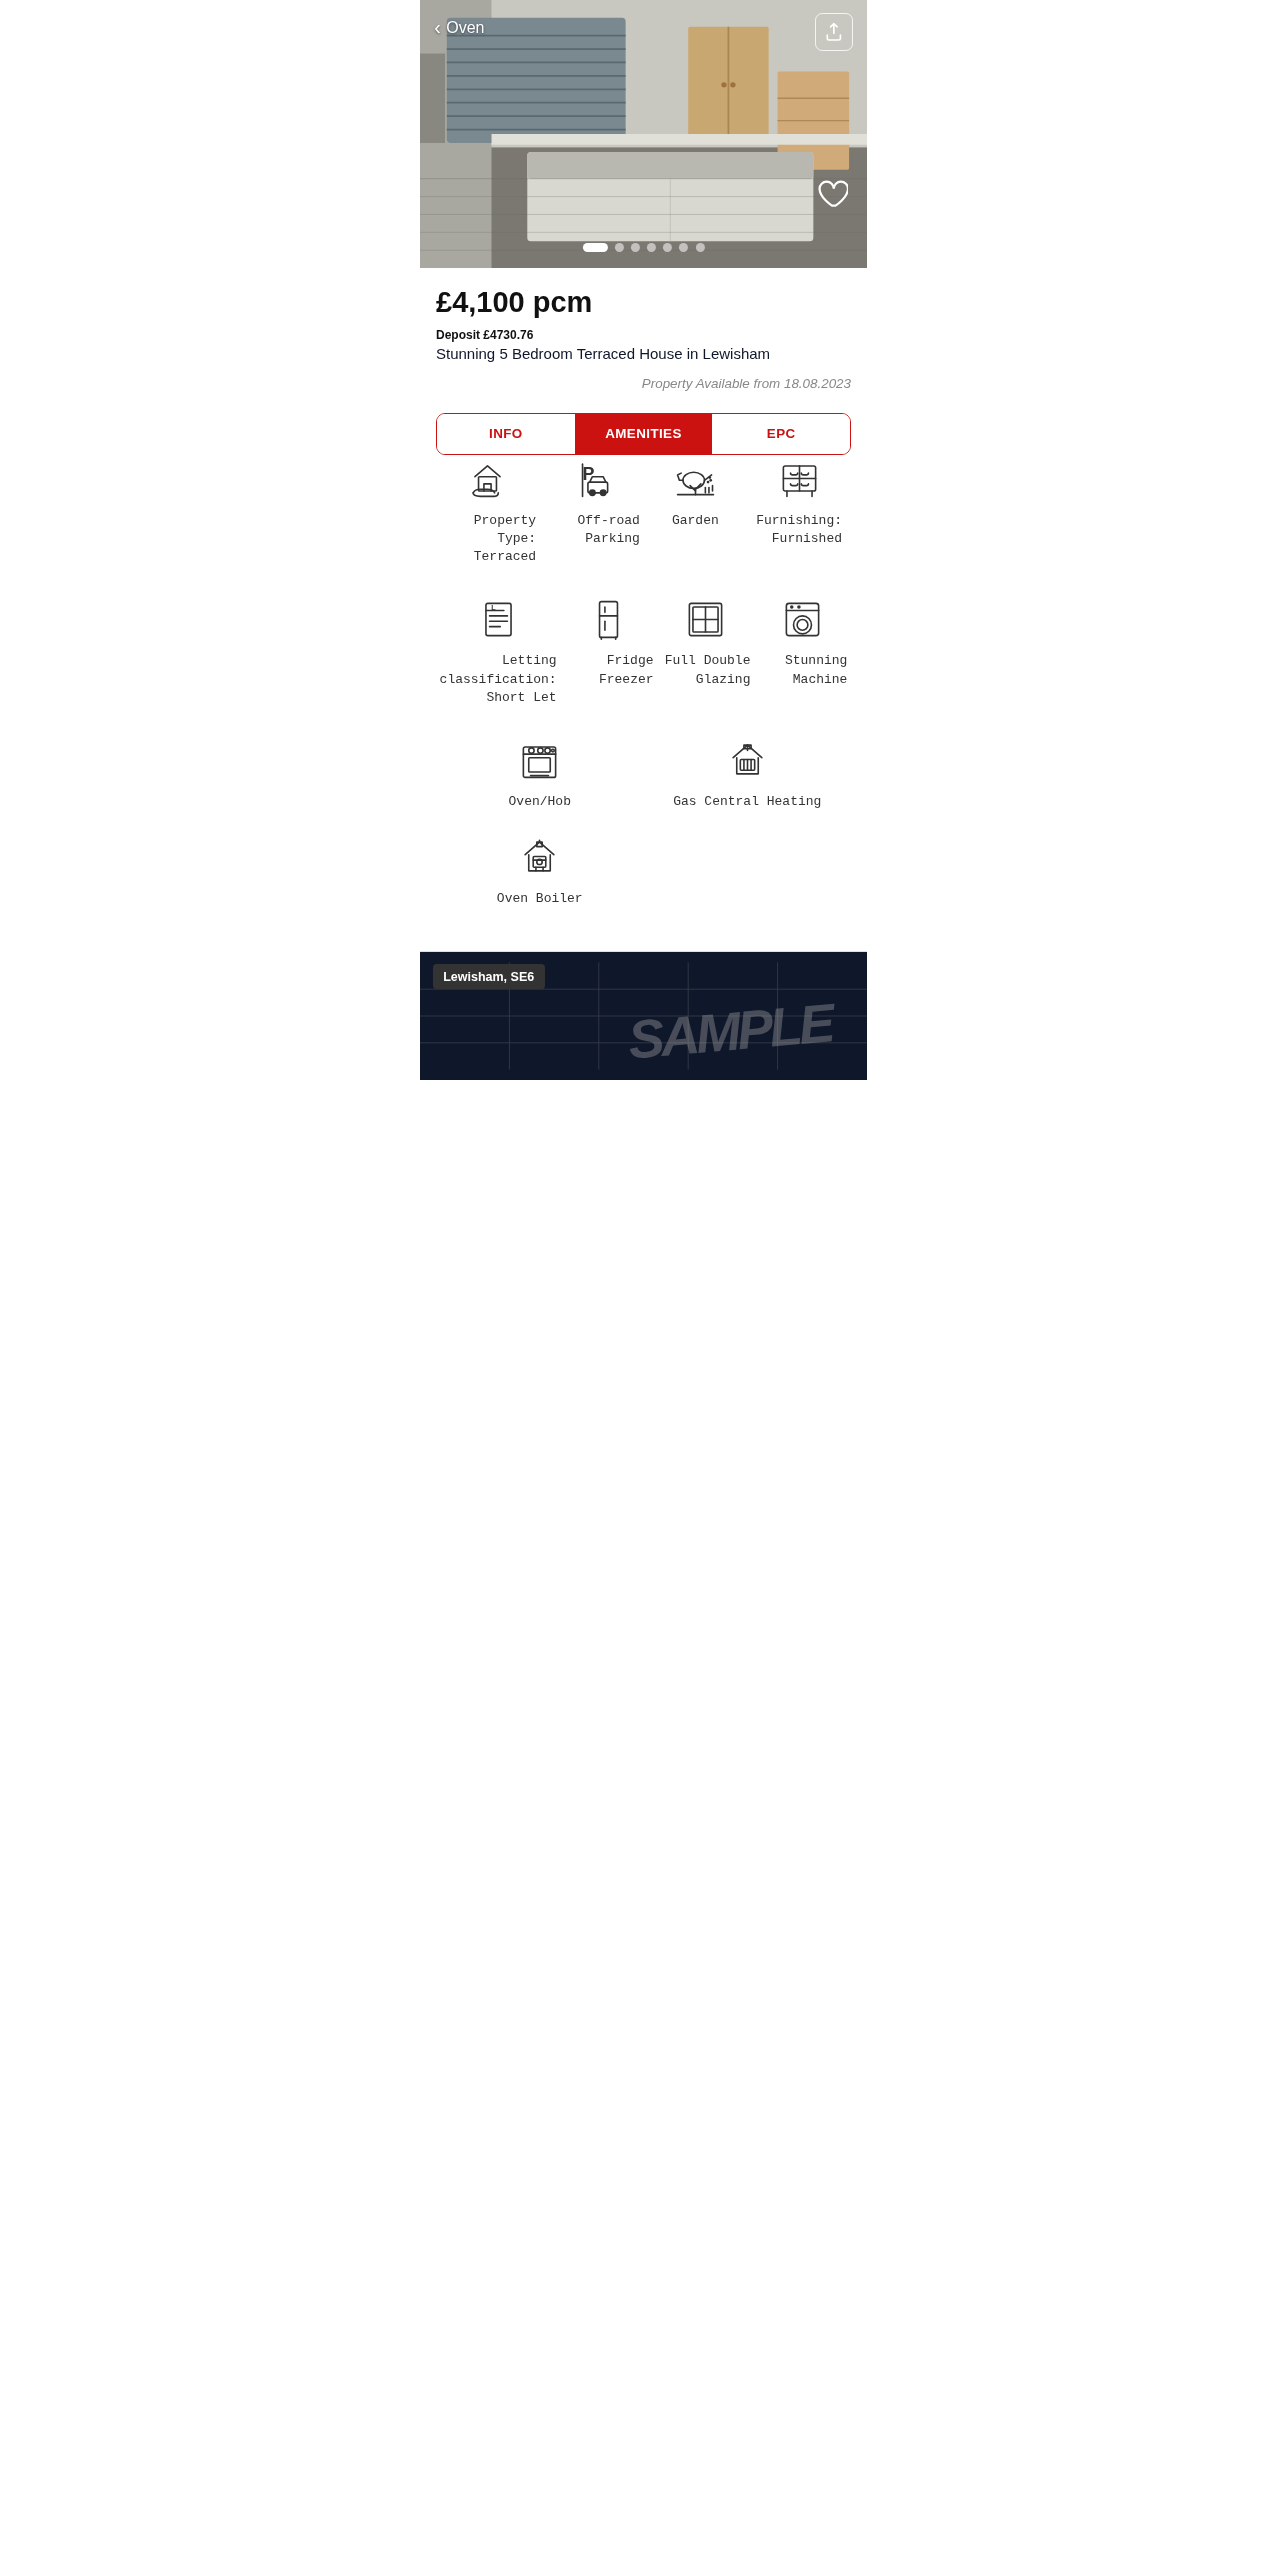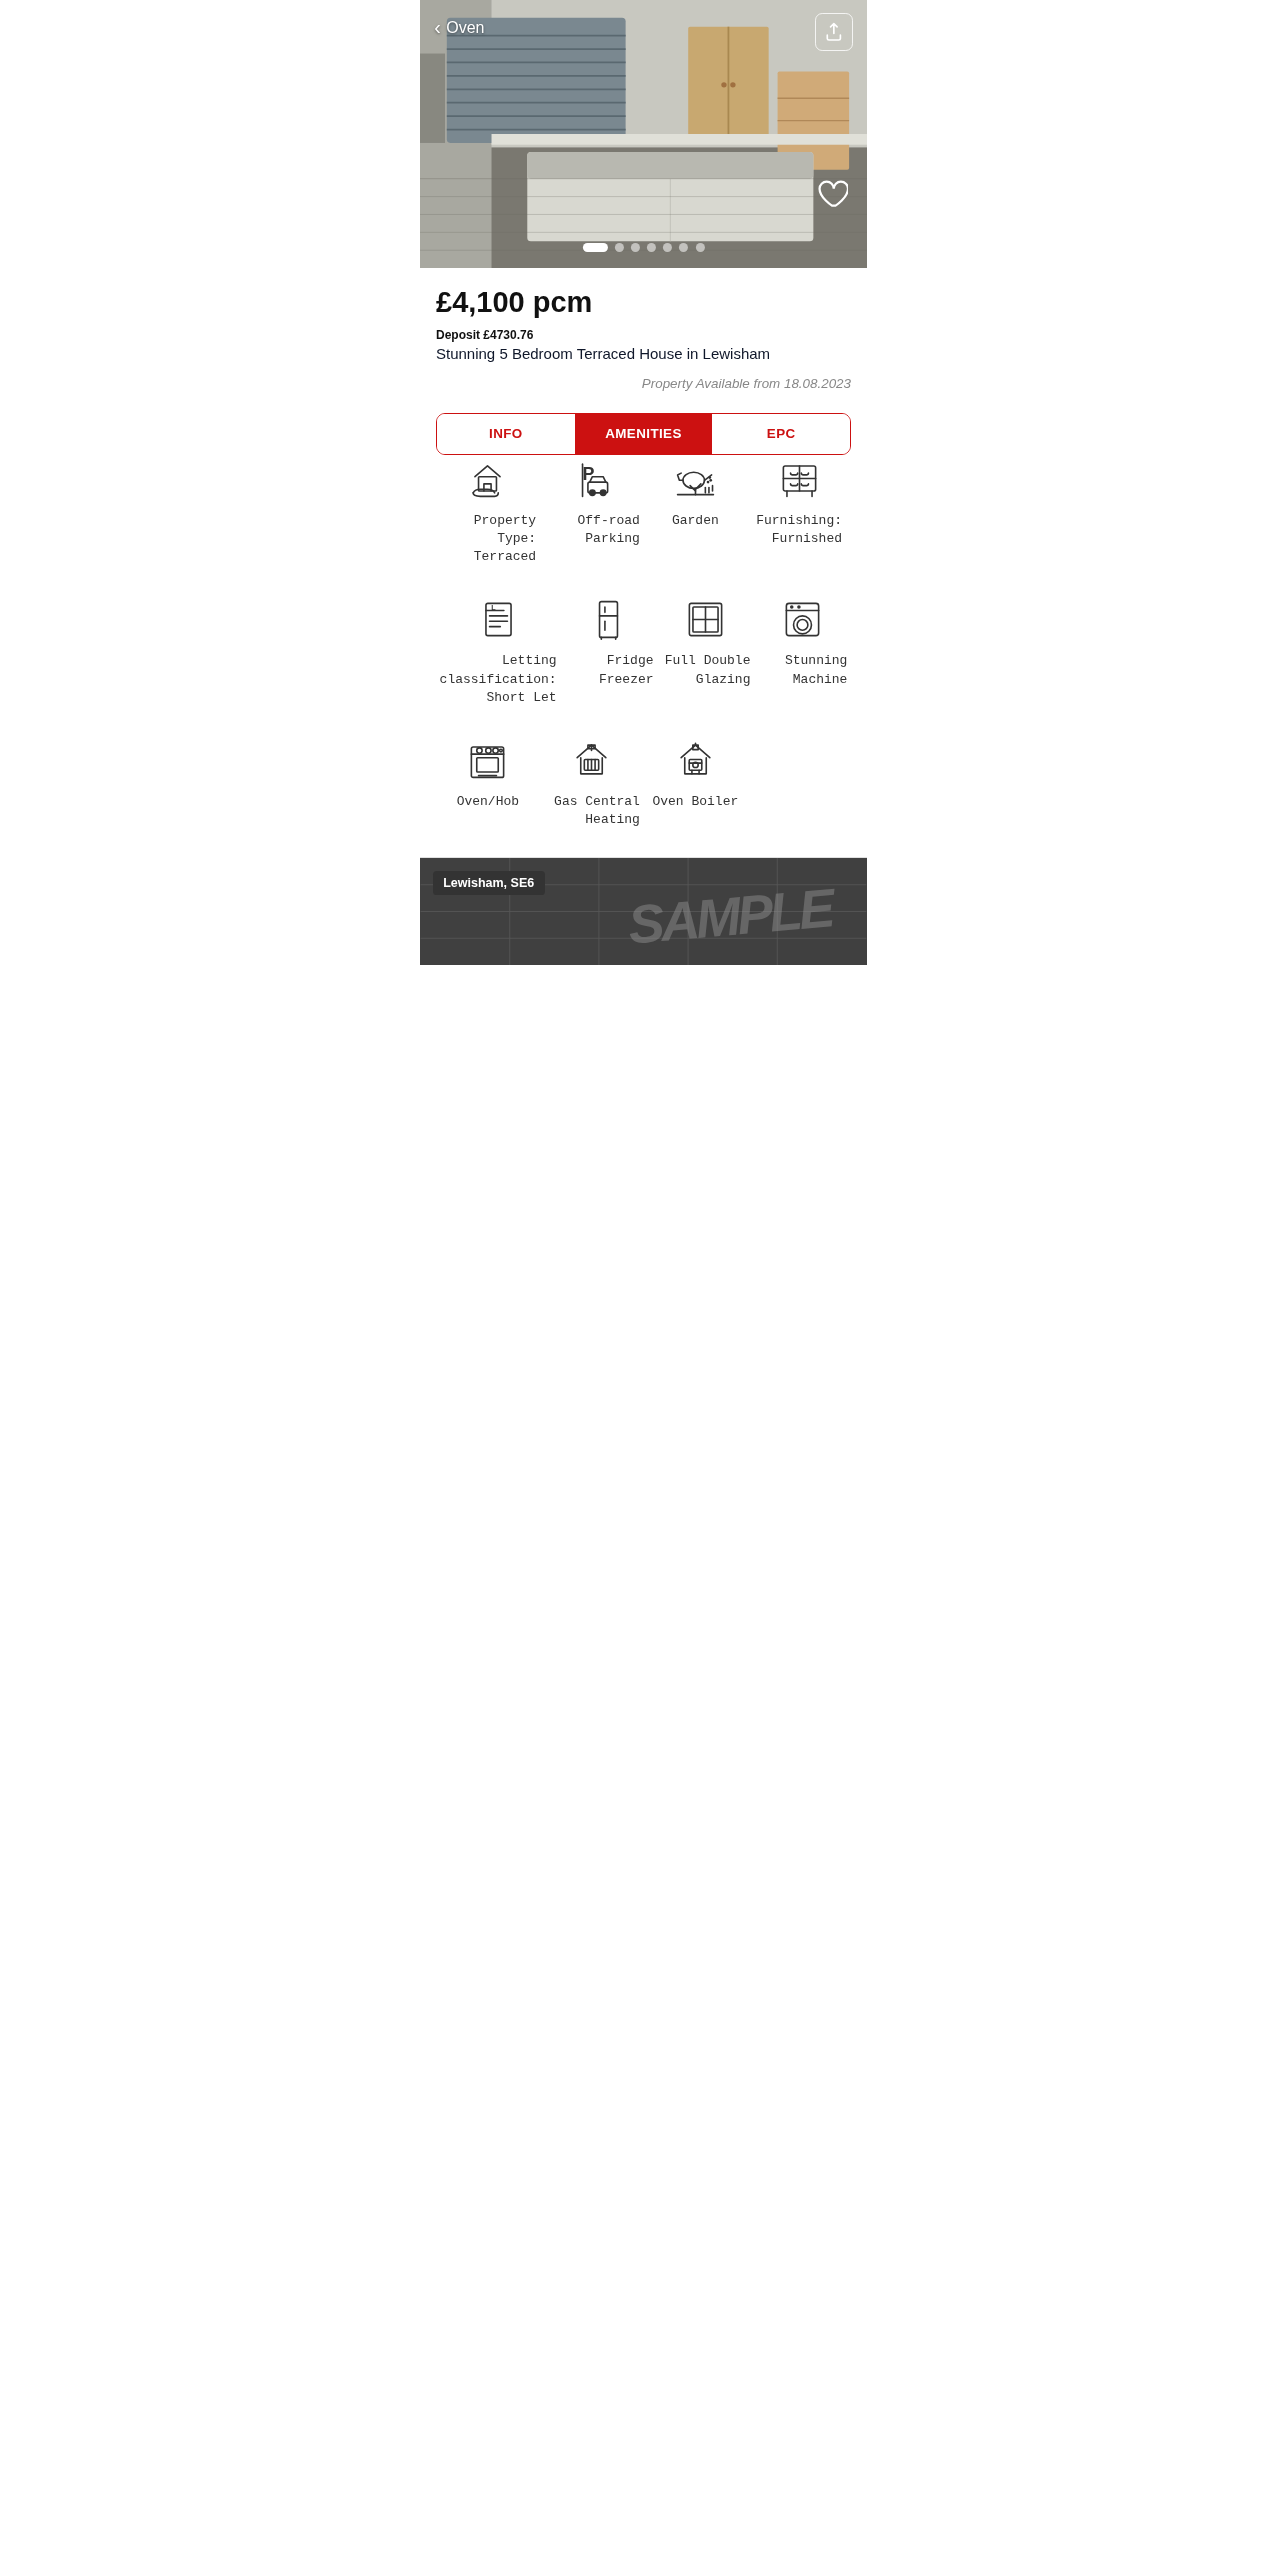--- a/index.html
+++ b/index.html
@@ -206,38 +206,38 @@
       font-size: 13px;
       color: #333;
       text-align: right;
       line-height: 1.4;
       font-family: Liberation Mono, monospace;
     }
 
     
     .amenities-row3 {
       display: grid;
-      grid-template-columns: repeat(4, 1fr);
+      grid-template-columns: repeat(2, 1fr);
       gap: 21.5px 7.2px;
       padding: 0 3.6px;
-      margin-bottom: 28px;
+      margin-bottom: 43px;
     }
 
     
     .divider {
       height: 0.9px;
       background: #e0e0e0;
       margin: 0 -16px;
     }
 
     
     .map-area {
       position: relative;
-      height: 107px;
-      background: #404040;
+      height: 128px;
+      background: #0f172a;
       overflow: hidden;
     }
 
     .map-label {
       position: absolute;
       top: 12.5px;
       left: 12.5px;
       background: #333;
       color: #fff;
       font-size: 12.5px;

